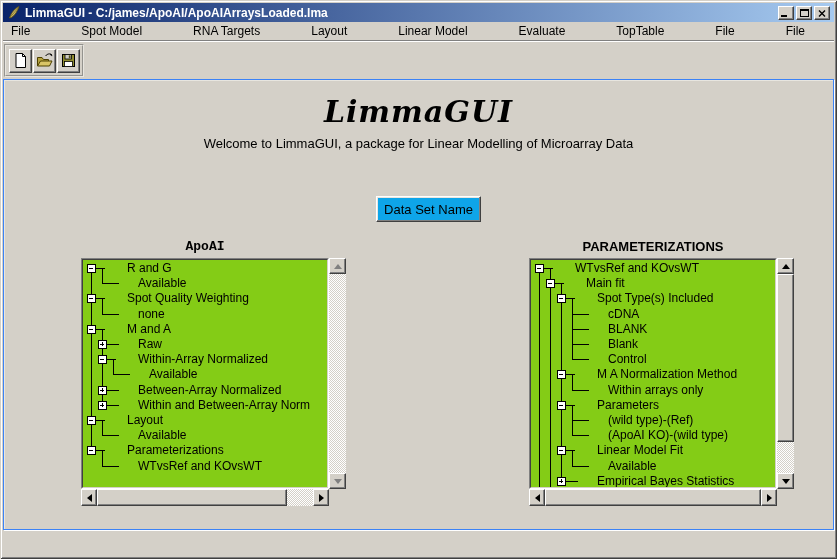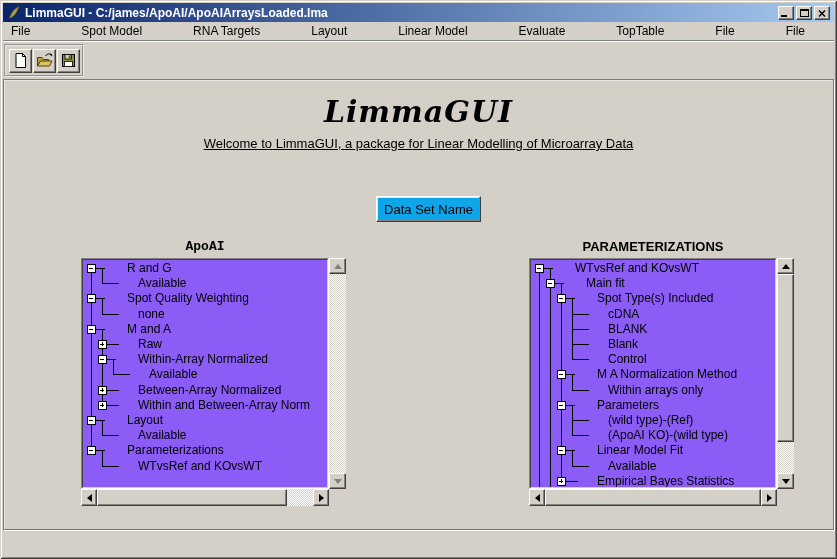--- a/index.html
+++ b/index.html
@@ -47,37 +47,37 @@
     display:flex; align-items:center; justify-content:center; padding:0; cursor:default;
   }
   
   .main-area {
     position:absolute; left:3px; right:3px; top:79px; height:451px;
     border:1px solid #3b82f6; box-shadow:1px 1px 0 #fff, inset 1px 1px 0 #e8e6e0;
   }
   .app-title { position:absolute; left:0; right:0; top:14px; text-align:center;
     font-family:"DejaVu Serif","Liberation Serif",serif; font-style:italic; font-weight:bold;
     font-size:30px; letter-spacing:1px; }
-  .app-subtitle { position:absolute; left:0; right:0; top:56px; text-align:center; font-size:13px;text-decoration:underline; }
+  .app-subtitle { position:absolute; left:0; right:0; top:56px; text-align:center; font-size:13px; }
   .dataset-btn {
     position:absolute; left:372px; top:116px; width:105px; height:26px;
     background:#0ea5e9; font-family:"Liberation Sans",sans-serif; font-size:13px;
     border:1px solid; border-color:#fff #404040 #404040 #fff;
     box-shadow: inset -1px -1px 0 #808080, inset 1px 1px 0 #e8e6e0; cursor:default;
   }
   .tree-header { position:absolute; width:248px; top:159px; text-align:center;
     font-size:13px; font-weight:bold; }
   .th-left { left:77px;font-family:Liberation Mono, monospace; } .th-right { left:525px; }
   .tree-group { position:absolute; top:178px; width:265px; height:248px; }
   .tg-left { left:77px; } .tg-right { left:525px; }
   .tree-canvas {
     position:absolute; left:0; top:0; width:248px; height:231px;
     border:1px solid; border-color:#808080 #fff #fff #808080;
   }
-  .tree-inner { width:100%; height:100%; background:#8b5cf6;
+  .tree-inner { width:100%; height:100%; background:#84cc16;
     border:1px solid; border-color:#404040 #d4d0c8 #d4d0c8 #404040; overflow:hidden; }
   svg.tree { display:block; }
   svg.tree text { font-family:"Liberation Sans",sans-serif; font-size:12px; fill:#000; }
   
   .trough-bg {
     background-color:#fff;
     background-image:
       linear-gradient(45deg,#d4d0c8 25%,transparent 25%,transparent 75%,#d4d0c8 75%),
       linear-gradient(45deg,#d4d0c8 25%,transparent 25%,transparent 75%,#d4d0c8 75%);
     background-size:2px 2px; background-position:0 0,1px 1px;

